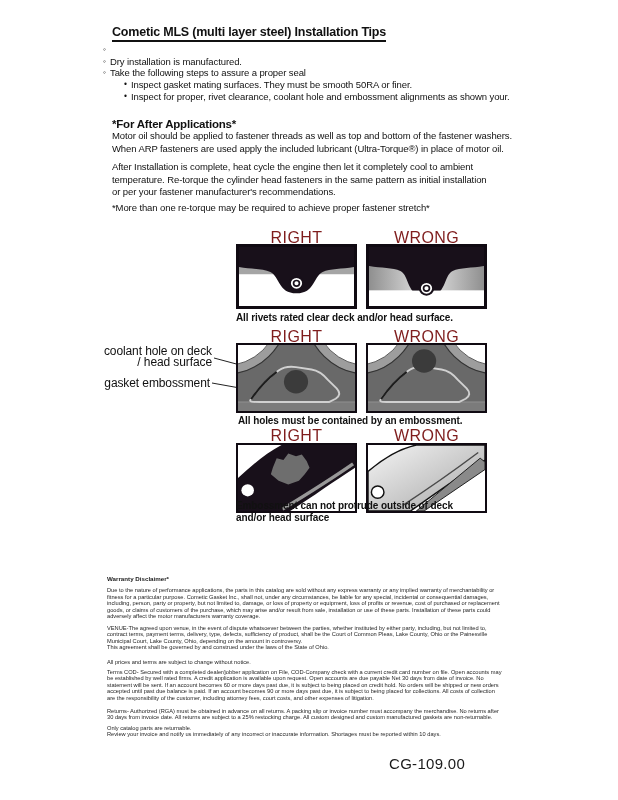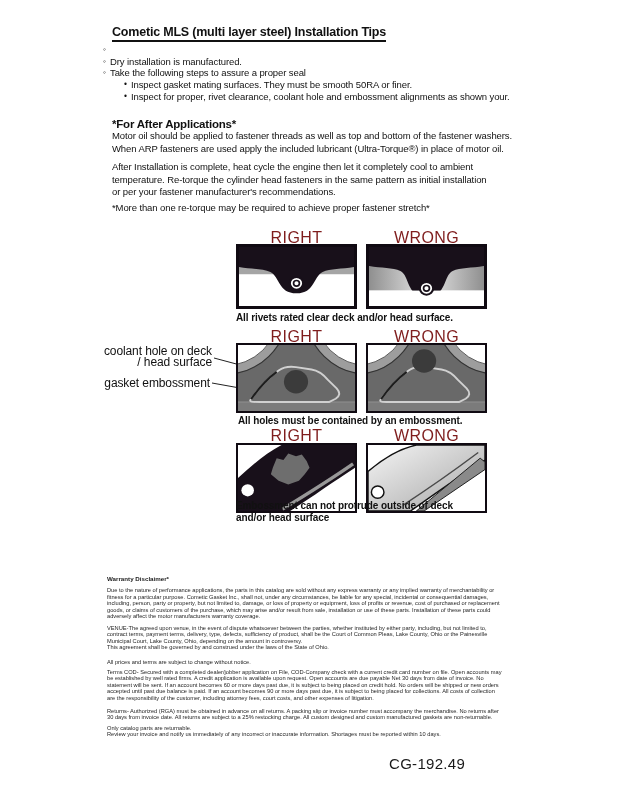--- a/index.html
+++ b/index.html
@@ -211,15 +211,15 @@
   <div class="warr-p" style="top:668.5px">Terms COD- Secured with a completed dealer/jobber application on File, COD-Company check with a current credit card number on file.  Open accounts may
 be established by well rated firms.  A credit application is available upon request.  Open accounts are due payable Net 30 days from date of invoice.  No
 statement will be sent.  If an account becomes 60 or more days past due, it is subject to being placed on credit hold.  No orders will be shipped or new orders
 accepted until past due balance is paid.  If an account becomes 90 or more days past due, it is subject to being placed for collections.  All costs of collection
 are the responsibility of the customer, including attorney fees, court costs, and other expenses of litigation.</div>
   <div class="warr-p" style="top:707.5px">Returns- Authorized (RGA) must be obtained in advance on all returns.  A packing slip or invoice number must accompany the merchandise.  No returns after
 30 days from invoice date.  All returns are subject to a 25% restocking charge.  All custom designed and custom manufactured gaskets are non-returnable.</div>
   <div class="warr-p" style="top:724.5px">Only catalog parts are returnable.
 Review your invoice and notify us immediately of any incorrect or inaccurate information.  Shortages must be reported within 10 days.</div>
 
-  <div class="footer-code">CG-192.49</div>
+  <div class="footer-code">CG-109.00</div>
 
 </div>
 
 </body></html>

